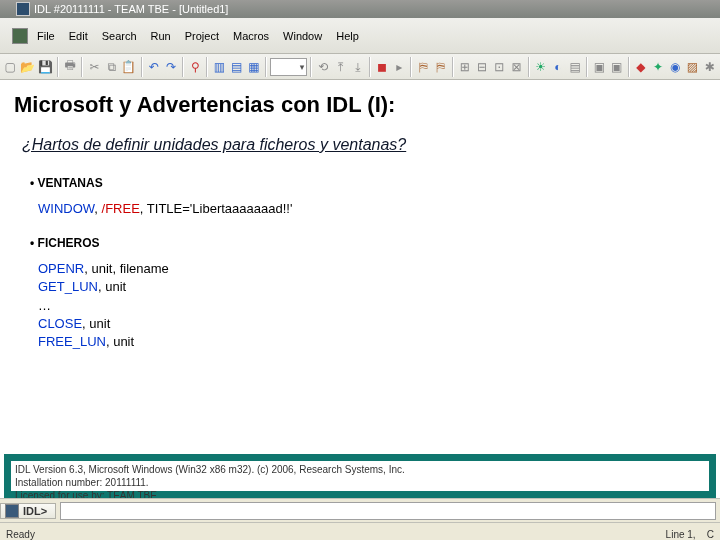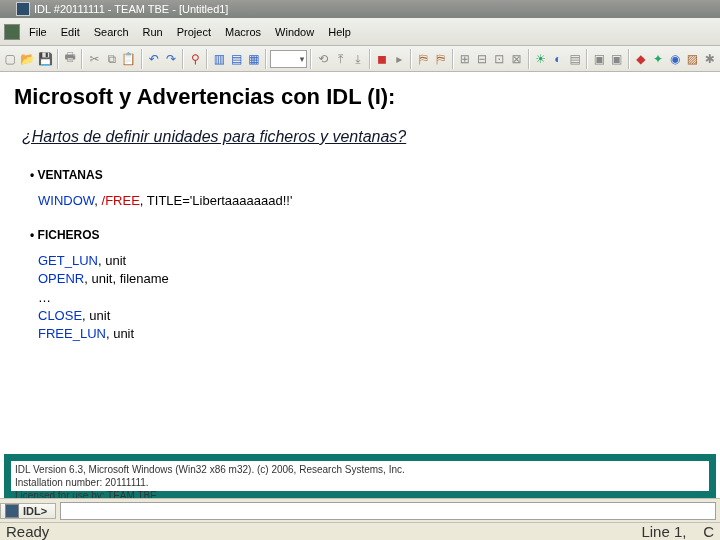--- a/index.html
+++ b/index.html
@@ -1,19 +1,19 @@
 <!DOCTYPE html>
 <html><head>
 <meta charset="utf-8">
 <style>
   * { box-sizing: border-box; margin: 0; padding: 0; }
   body { font-family: Tahoma, Arial, sans-serif; font-size: 11px; background: #fff; width: 720px; height: 540px; overflow: hidden; position: relative; }
   .title-bar { background: linear-gradient(#9a9a97,#7e837e); color: #fff; height: 18px; line-height:18px; padding: 0 16px; display: flex; align-items: center; font-size: 11px; }
   .title-bar .icon { width:14px; height:14px; background:#2d4d6d; margin-right:4px; border:1px solid #ccc;}
-  .menu-bar { background: linear-gradient(#f0f0ec,#e1e1d9); height: 28px; display: flex; align-items: center; padding: 0 2px; border-bottom: 1px solid #b8b8b0; font-size:11px;}
+  .menu-bar { background: linear-gradient(#f0f0ec,#e1e1d9); height: 36px; display: flex; align-items: center; padding: 0 10px; border-bottom: 1px solid #b8b8b0; font-size:11px;}
   .menu-bar span { padding: 2px 7px; cursor: default; }
   .menu-bar .menu-icon { width:16px; height:16px; background:#4a6a4a; margin:0 2px; border:1px solid #888;}
   .toolbar-row { background: linear-gradient(#f2f2ee,#e6e6de); height: 26px; display: flex; align-items: center; padding: 0 2px; border-bottom: 1px solid #b8b8b0; gap:1px; flex-wrap:nowrap; overflow:hidden;}
   .tb-btn { width:20px; height:20px; display:flex; align-items:center; justify-content:center; border:1px solid transparent; cursor:default; font-size:12px; color:#555;}
   .tb-sep { width:2px; height:20px; border-left:1px solid #bbb; border-right:1px solid #fff; margin:0 2px;}
   .tb-combo { width:46px; height:18px; border:1px solid #a0a0a0; background:#fff; display:flex; align-items:center; justify-content:flex-end; padding-right:2px; font-size:9px;}
   .tb-combo::after { content:"▾"; color:#555; }
   .tb-btn.c1{color:#2a6;} .tb-btn.c2{color:#36c;} .tb-btn.c3{color:#c33;} .tb-btn.c4{color:#a63;} .tb-btn.c5{color:#888;}
   .content { padding: 10px 12px 6px 14px; }
   .heading { font-family: Arial, sans-serif; font-size: 22px; font-weight: bold; color:#000; margin: 2px 0 18px 0;}
@@ -21,21 +21,21 @@
   .section-label { font-size:12px; font-weight:bold; color:#000; margin: 0 0 10px 16px;}
   .code-block { font-family: Arial, sans-serif; font-size:13px; margin: 0 0 18px 24px; line-height:1.4;}
   .kw-blue { color:#0033cc; }
   .kw-red { color:#cc0000; }
   .plain { color:#000; }
   .footer-output { position:absolute; bottom:42px; left:4px; right:4px; height:44px; background:#fff; border:7px solid #0f766e; font-size:10px; padding:2px 4px; color:#333; line-height:1.3;}
   .prompt-bar { position:absolute; bottom:18px; left:0; right:0; height:24px; display:flex; align-items:center; border-top:1px solid #c0c0b8; background:#ece9d8;}
   .prompt-tab { height:16px; background:linear-gradient(#fafaf6,#e8e8de); border:1px solid #b0b0a8; display:flex; align-items:center; padding:0 8px 0 4px; gap:4px; font-size:11px; font-weight:bold; color:#333;}
   .prompt-tab .picon{width:14px;height:14px;background:#3a5a7a;border:1px solid #888;}
   .prompt-input { flex:1; height:18px; margin:0 4px; background:#fff; border:1px solid #a0a0a0;}
-  .status-bar { position:absolute; bottom:0; left:0; right:0; height:18px; background:#ece9d8; border-top:1px solid #c0c0b8; display:flex; align-items:flex-end; justify-content:space-between; padding:0 6px; font-size:15px; color:#333;}
+  .status-bar { position:absolute; bottom:0; left:0; right:0; height:18px; background:#ece9d8; border-top:1px solid #c0c0b8; display:flex; align-items:flex-end; justify-content:space-between; padding:0 6px; font-size:10px; color:#333;}
   .bullet::before { content:"• "; }
 </style>
 </head>
 <body>
 
 <div class="title-bar">
   <div class="icon"></div>
   <span>IDL #20111111 - TEAM TBE - [Untitled1]</span>
 </div>
 
@@ -106,22 +106,22 @@
   <div class="heading">Microsoft y Advertencias con IDL (I):</div>
   <div class="subhead">¿Hartos de definir unidades para ficheros y ventanas?</div>
 
   <div class="section-label bullet">VENTANAS</div>
   <div class="code-block">
     <span class="kw-blue">WINDOW</span><span class="plain">, </span><span class="kw-red">/FREE</span><span class="plain">, TITLE='Libertaaaaaaad!!'</span>
   </div>
 
   <div class="section-label bullet">FICHEROS</div>
   <div class="code-block">
+    <div><span class="kw-blue">OPENR</span><span class="plain">, unit, filename</span></div>
     <div><span class="kw-blue">GET_LUN</span><span class="plain">, unit</span></div>
-    <div><span class="kw-blue">OPENR</span><span class="plain">, unit, filename</span></div>
     <div><span class="plain">…</span></div>
     <div><span class="kw-blue">CLOSE</span><span class="plain">, unit</span></div>
     <div><span class="kw-blue">FREE_LUN</span><span class="plain">, unit</span></div>
   </div>
 </div>
 
 <div class="footer-output">
   <div>IDL Version 6.3, Microsoft Windows (Win32 x86 m32). (c) 2006, Research Systems, Inc.</div>
   <div>Installation number: 20111111.</div>
   <div>Licensed for use by: TEAM TBE</div>

